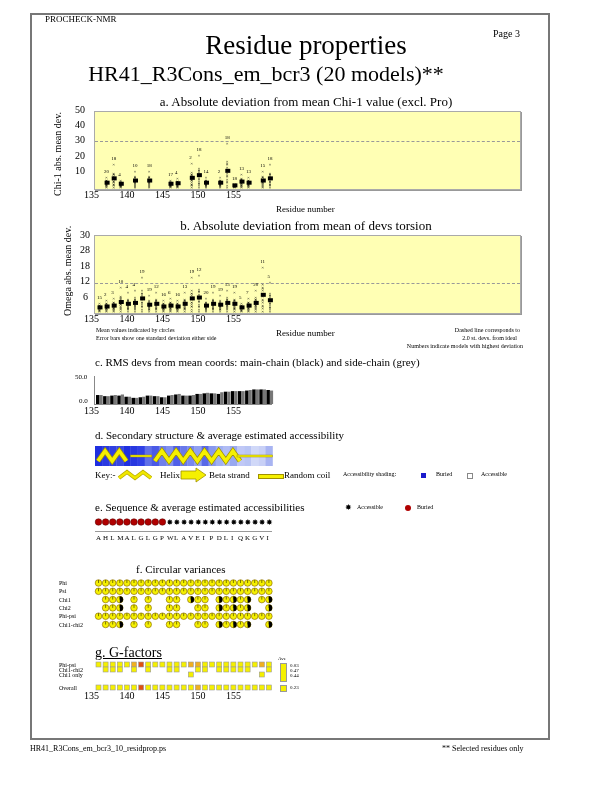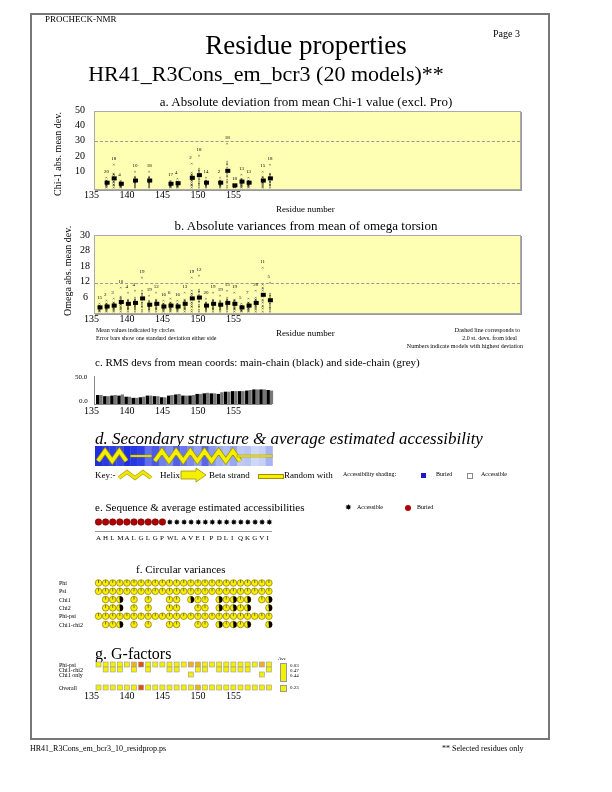--- a/index.html
+++ b/index.html
@@ -324,21 +324,21 @@
 </div>
 <div id="xticksA">
     <div class="t" style="left: 84px; top: 189px; font-size: 10px;">135</div>
     <div class="t" style="left: 119.5px; top: 189px; font-size: 10px;">140</div>
     <div class="t" style="left: 155px; top: 189px; font-size: 10px;">145</div>
     <div class="t" style="left: 190.5px; top: 189px; font-size: 10px;">150</div>
     <div class="t" style="left: 226px; top: 189px; font-size: 10px;">155</div>
   </div>
 <div class="t" style="left:276px;top:204px;font-size:9px;">Residue number</div>
 
-<div class="t" style="left:0;width:612px;text-align:center;top:218px;font-size:13px;">b. Absolute variances from mean of omega torsion</div>
+<div class="t" style="left:0;width:612px;text-align:center;top:218px;font-size:13px;">b. Absolute deviation from mean of devs torsion</div>
 <div class="t" style="left:62px;top:316px;font-size:10px;transform:rotate(-90deg);transform-origin:0 0;">Omega abs. mean dev.</div>
 <div class="t" style="left:80px;top:229px;font-size:10px;">30</div>
 <div class="t" style="left:80px;top:244px;font-size:10px;">28</div>
 <div class="t" style="left:80px;top:260px;font-size:10px;">18</div>
 <div class="t" style="left:80px;top:275px;font-size:10px;">12</div>
 <div class="t" style="left:83px;top:291px;font-size:10px;">6</div>
 <div class="plot" style="left:94px;top:235px;width:425px;height:77px;">
   <div class="dash" style="top:47px;"></div>
   <svg id="svgB" width="425" height="77">
       <text x="3" y="77" font-size="5" fill="#000">×</text>
@@ -840,21 +840,21 @@
     <rect x="174.89999999999998" y="14.56" width="3.2" height="13.44" fill="#777"></rect>
   </svg>
 <div id="xticksC">
     <div class="t" style="left: 84px; top: 405px; font-size: 10px;">135</div>
     <div class="t" style="left: 119.5px; top: 405px; font-size: 10px;">140</div>
     <div class="t" style="left: 155px; top: 405px; font-size: 10px;">145</div>
     <div class="t" style="left: 190.5px; top: 405px; font-size: 10px;">150</div>
     <div class="t" style="left: 226px; top: 405px; font-size: 10px;">155</div>
   </div>
 
-<div class="t" style="left:95px;top:429px;font-size:17px;font-style:italic;">d. Secondary structure &amp; average estimated accessibility</div>
+<div class="t" style="left:95px;top:429px;font-size:11px;">d. Secondary structure &amp; average estimated accessibility</div>
 <svg id="svgD" style="left:95px;top:446px;" width="178" height="20">
     <rect x="0" y="0" width="7.3999999999999995" height="20" fill="#1f2fe0"></rect>
     <rect x="7.1" y="0" width="7.3999999999999995" height="20" fill="#2a3ae0"></rect>
     <rect x="14.2" y="0" width="7.3999999999999995" height="20" fill="#3040e0"></rect>
     <rect x="21.299999999999997" y="0" width="7.3999999999999995" height="20" fill="#3848e0"></rect>
     <rect x="28.4" y="0" width="7.3999999999999995" height="20" fill="#2030e0"></rect>
     <rect x="35.5" y="0" width="7.3999999999999995" height="20" fill="#2838e0"></rect>
     <rect x="42.599999999999994" y="0" width="7.3999999999999995" height="20" fill="#3040e6"></rect>
     <rect x="49.699999999999996" y="0" width="7.3999999999999995" height="20" fill="#6070e8"></rect>
     <rect x="56.8" y="0" width="7.3999999999999995" height="20" fill="#4a5ae6"></rect>
@@ -885,21 +885,21 @@
 <svg style="left:117px;top:468px;" width="40" height="14">
   <polyline points="2,10 10,4 18,10 26,4 34,10" fill="none" stroke="#b8a800" stroke-width="4"></polyline>
   <polyline points="2,10 10,4 18,10 26,4 34,10" fill="none" stroke="#f0e800" stroke-width="2.5"></polyline>
 </svg>
 <div class="t" style="left:160px;top:470px;font-size:9px;">Helix</div>
 <svg style="left:180px;top:467px;" width="28" height="16">
   <polygon points="1,4 16,4 16,1 26,8 16,15 16,12 1,12" fill="#f5f000" stroke="#a09000" stroke-width="0.8"></polygon>
 </svg>
 <div class="t" style="left:209px;top:470px;font-size:9px;text-align:center;">Beta strand</div>
 <div class="abs" style="left:258px;top:474px;width:24px;height:3px;background:#f5f000;border:1px solid #a09000;"></div>
-<div class="t" style="left:284px;top:470px;font-size:9px;">Random with</div>
+<div class="t" style="left:284px;top:470px;font-size:9px;">Random coil</div>
 <div class="t" style="left:343px;top:471px;font-size:6px;">Accessibility shading:</div>
 <div class="abs" style="left:421px;top:473px;width:5px;height:5px;background:#1a1acc;"></div>
 <div class="t" style="left:436px;top:471px;font-size:6px;">Buried</div>
 <div class="abs" style="left:467px;top:473px;width:4px;height:4px;border:1px solid #888;background:#fff;"></div>
 <div class="t" style="left:481px;top:471px;font-size:6px;">Accessible</div>
 
 <div class="t" style="left:95px;top:501px;font-size:11px;">e. Sequence &amp; average estimated accessibilities</div>
 <div class="t" style="left:345px;top:503px;font-size:8px;">✸</div>
 <div class="t" style="left:357px;top:504px;font-size:6px;">Accessible</div>
 <div class="abs" style="left:405px;top:505px;width:6px;height:6px;border-radius:50%;background:#b00000;"></div>
@@ -1225,21 +1225,21 @@
     <circle cx="145.5" cy="45.5" r="3.3" fill="#f5f000" stroke="#806000" stroke-width="0.6"></circle>
     <line x1="145.5" y1="45.5" x2="145.5" y2="42.5" stroke="#000" stroke-width="0.5"></line>
     <circle cx="152.6" cy="45.5" r="3.3" fill="#f5f000" stroke="#806000" stroke-width="0.6"></circle>
     <line x1="152.6" y1="45.5" x2="152.6" y2="42.5" stroke="#000" stroke-width="0.5"></line>
     <path d="M152.6,45.5 L152.6,42.2 A3.3,3.3 0 0,1 152.6,48.8 Z" fill="#000"></path>
     <circle cx="173.89999999999998" cy="45.5" r="3.3" fill="#f5f000" stroke="#806000" stroke-width="0.6"></circle>
     <line x1="173.89999999999998" y1="45.5" x2="173.89999999999998" y2="42.5" stroke="#000" stroke-width="0.5"></line>
     <path d="M173.89999999999998,45.5 L173.89999999999998,42.2 A3.3,3.3 0 0,1 173.89999999999998,48.8 Z" fill="#000"></path>
   </svg>
 
-<div class="t" style="left:95px;top:645px;font-size:16px;">g. G-factors</div>
+<div class="t" style="left:95px;top:645px;font-size:14px;text-decoration:underline;">g. G-factors</div>
 <div id="rowsG">
     <div class="t" style="left: 59px; top: 662px; font-size: 6px;">Phi-psi</div>
     <div class="t" style="left: 59px; top: 667px; font-size: 6px;">Chi1-chi2</div>
     <div class="t" style="left: 59px; top: 672px; font-size: 6px;">Chi1 only</div>
     <div class="t" style="left: 59px; top: 685px; font-size: 6px;">Overall</div>
   </div>
 <svg id="svgG" style="left:95px;top:662px;" width="180" height="36">
     <rect x="1" y="0" width="5" height="5" fill="#f5f000" stroke="#999" stroke-width="0.6"></rect>
     <rect x="1" y="23" width="5" height="5" fill="#f5f000" stroke="#999" stroke-width="0.6"></rect>
     <rect x="8.1" y="0" width="5" height="5" fill="#f5f000" stroke="#999" stroke-width="0.6"></rect>

